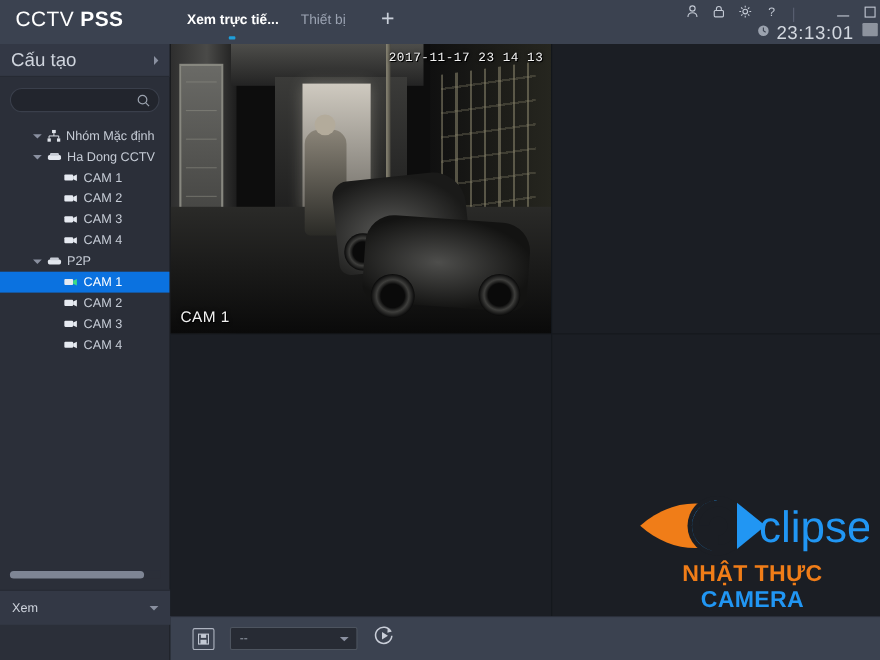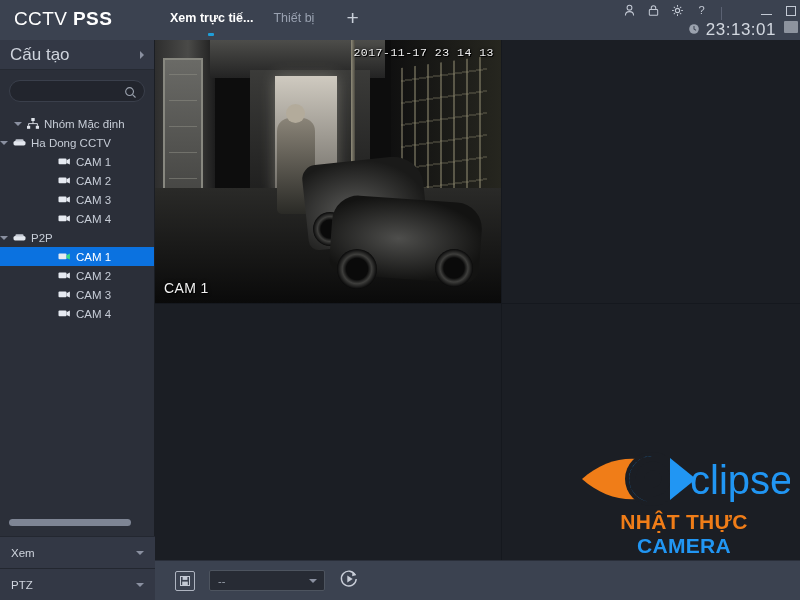--- a/index.html
+++ b/index.html
@@ -94,22 +94,22 @@
     display: flex; align-items: center; height: 19px;
     font-size: 11.5px; color: #c6ccd6; white-space: nowrap;
   }
   .tnode .caret {
     width: 0; height: 0; margin-right: 5px;
     border-left: 4px solid transparent; border-right: 4px solid transparent;
     border-top: 4.5px solid #8a90a0;
   }
   .tnode .ic { margin-right: 5px; display: flex; align-items: center; }
   .tnode.selected { background: #0b72e0; color: #ffffff; }
-  .lvl0 { padding-left: 14px; }
-  .lvl1 { }
+  .lvl0 { padding-left: 14px; margin-left: 16px; }
+  .lvl1 { padding-left: 30px; }
   .lvl2 { padding-left: 58px; }
   .lvl2.selected { padding-left: 58px; }
 
   .sb-scroll {
     position: absolute; left: 9px; bottom: 74px; width: 137px; height: 7px;
     background: #2b2f39;
   }
   .sb-scroll-thumb {
     width: 122px; height: 7px; background: #7e8594; border-radius: 4px;
   }
@@ -419,24 +419,20 @@
     </div>
 
     <div class="sb-scroll">
       <div class="sb-scroll-thumb"></div>
     </div>
 
     <div class="sb-section s1">
       <span class="sb-section-txt">Xem</span>
       <span class="caret-down"></span>
     </div>
-    <div class="sb-section s2">
-      <span class="sb-section-txt">PTZ</span>
-      <span class="caret-down"></span>
-    </div>
   </div>
 
   <div class="stage">
 
     <div class="cell c-tl">
       <div class="video">
         <div class="v-wall-l"></div>
         <div class="v-door">
           <div class="v-door-lines">
             <i style="top:14px"></i>

